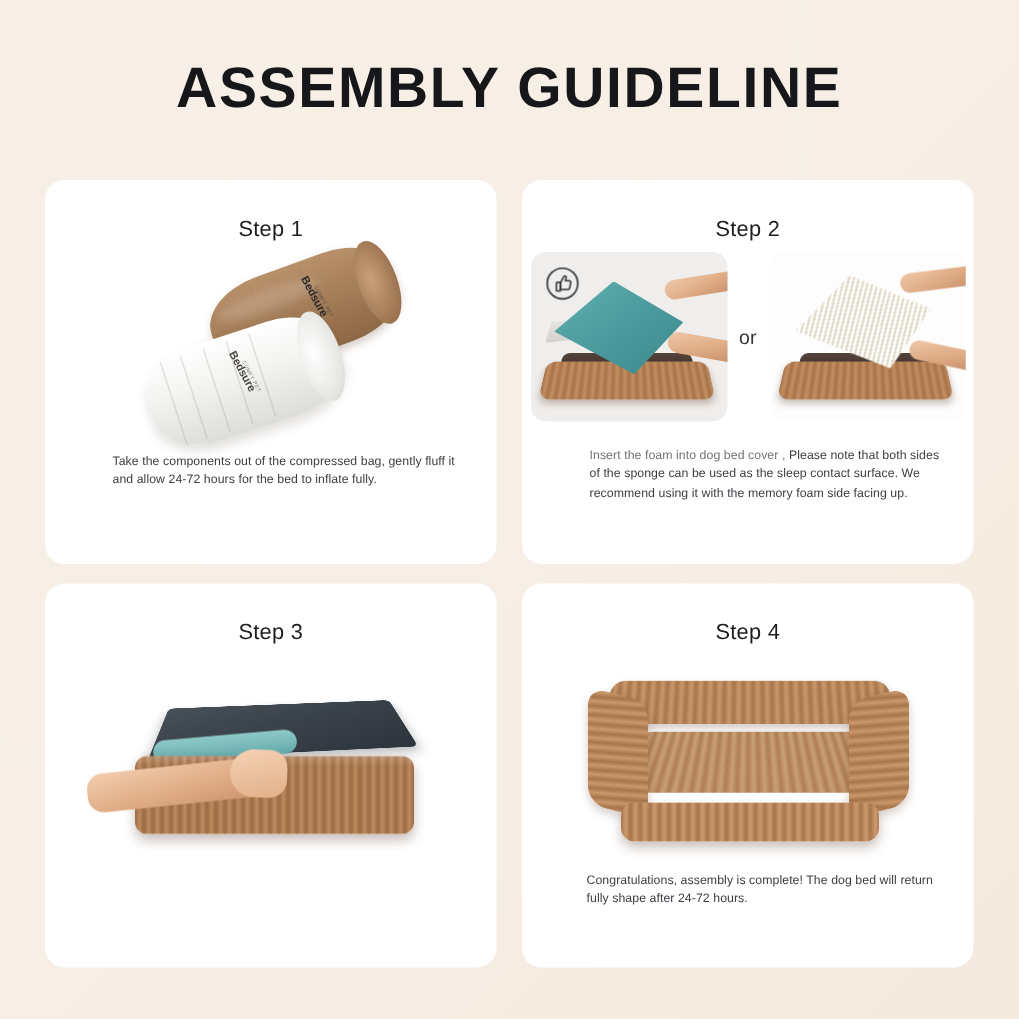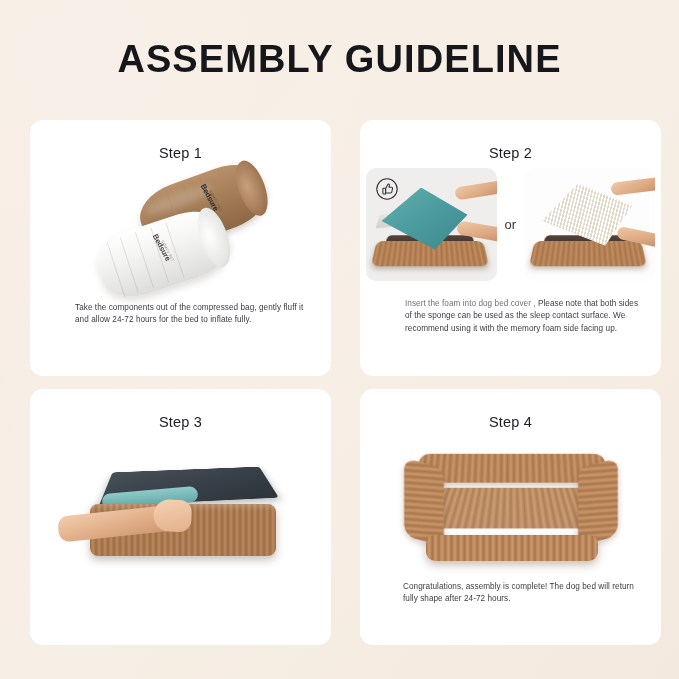--- a/index.html
+++ b/index.html
@@ -39,21 +39,21 @@
   
   .grid {
     position: absolute;
     top: 120px;
     left: 30px;
     width: 619px;
     height: 525px;
     display: grid;
     grid-template-columns: 301px 301px;
     grid-template-rows: 256px 256px;
-    gap: 13px 29px;
+    gap: 13px 17px;
   }
 
   .card {
     background: #ffffff;
     border-radius: 13px;
     position: relative;
     overflow: hidden;
   }
 
   .step-title {
@@ -168,21 +168,21 @@
   .tag-w { left: 56px; top: 74px; color: #4a4744; }
   .sub-w { left: 65px; top: 80px; color: #7d7874; }
 
   
   .art2 { top: 44px; height: 120px; }
   .subpanels {
     display: flex;
     align-items: center;
     gap: 8px;
     width: 290px;
-    justify-content: flex-start;
+    justify-content: space-between;
   }
   .subpanel {
     width: 131px;
     height: 113px;
     border-radius: 10px;
     position: relative;
     overflow: hidden;
   }
   .subpanel.left  { background: #f0eeec; }
   .subpanel.right { background: #fdfdfd; }

